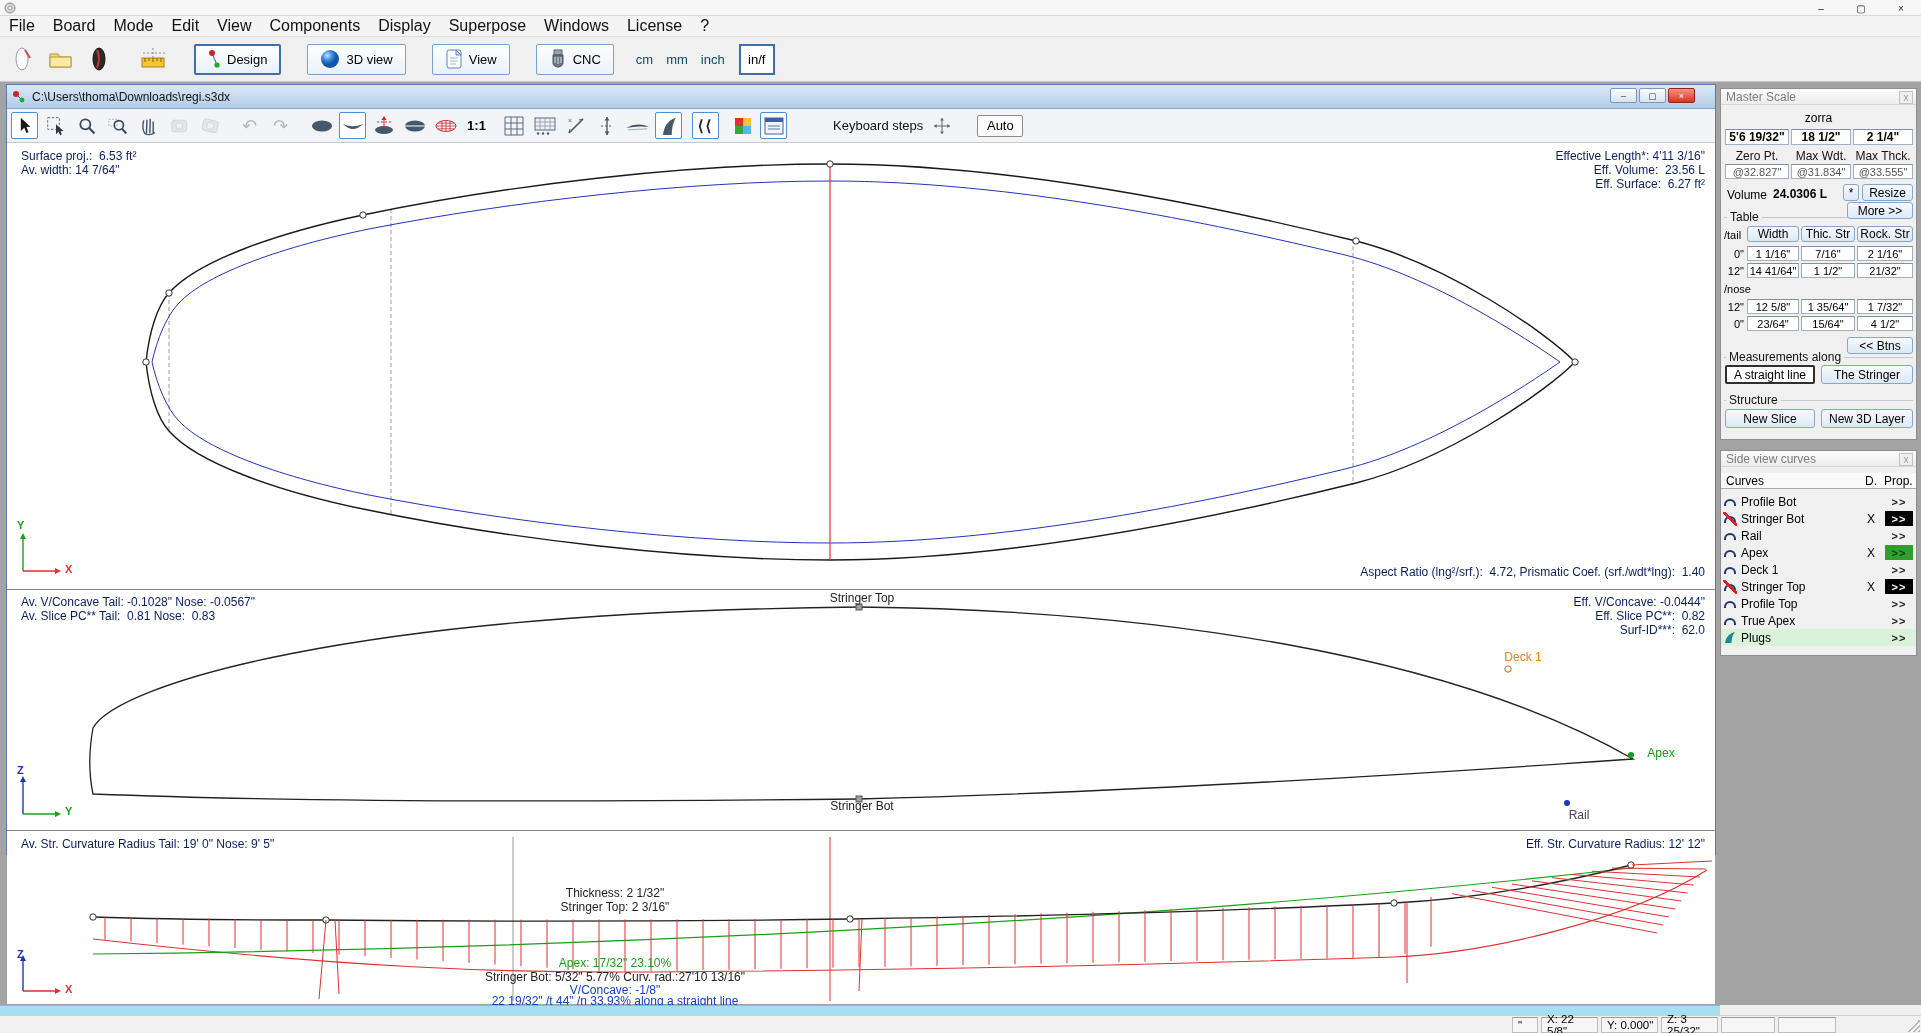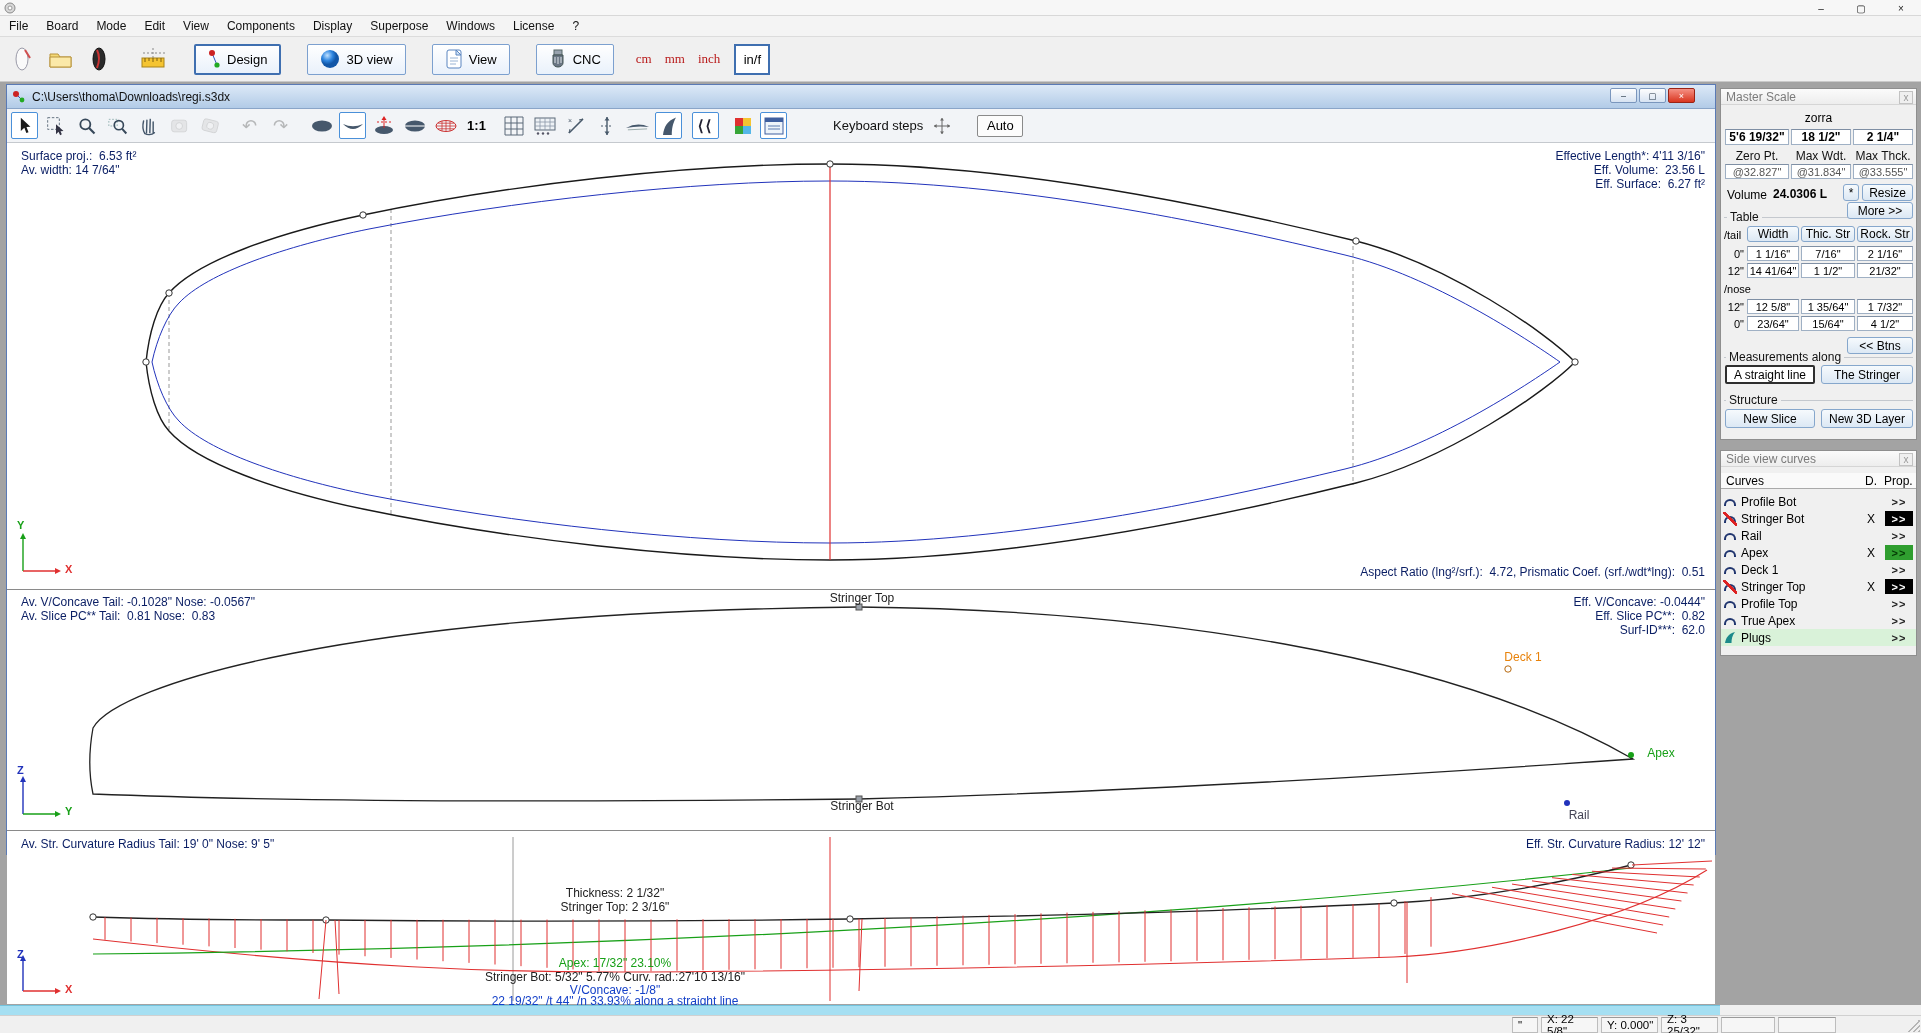--- a/index.html
+++ b/index.html
@@ -8,29 +8,29 @@
     font-family:"Liberation Sans",sans-serif;overflow:hidden;color:#000;}
   .abs{position:absolute;}
 
   
   .titlebar{left:0;top:0;width:1921px;height:16px;background:#f7f7f7;border-bottom:1px solid #d8d8d8;
     font-size:11px;display:flex;align-items:center;}
   .title-text{margin-left:20px;white-space:nowrap;color:#111;}
   .win-controls{position:absolute;right:0;top:0;height:16px;display:flex;}
   .win-btn{width:40px;height:16px;display:flex;align-items:center;justify-content:center;font-size:10px;color:#222;}
   .menubar{left:0;top:16px;width:1921px;height:21px;background:#f4f4f4;border-bottom:1px solid #dcdcdc;
-    display:flex;align-items:center;font-size:12px;}
+    display:flex;align-items:center;font-size:16px;}
   .menu-item{padding:2px 9px;color:#111;}
   .maintoolbar{left:0;top:37px;width:1921px;height:45px;background:#f0f0f0;border-bottom:1px solid #c9c9c9;
     display:flex;align-items:center;}
   .tb-ico{width:30px;height:30px;margin-left:8px;display:flex;align-items:center;justify-content:center;}
   .mode-btn{height:31px;margin-left:26px;padding:0 12px;border:1px solid #7ca0cf;border-radius:2px;
     background:linear-gradient(#ffffff,#e9f1fb);display:flex;align-items:center;gap:6px;font-size:13px;}
   .mode-btn.active{border:2px solid #3f6fb0;}
-  .unit-lbl{margin-left:22px;font-size:13px;color:#b91c1c;font-family:Liberation Serif, serif;}
+  .unit-lbl{margin-left:22px;font-size:13px;color:#0c4a6e;}
   .unit-box{margin-left:14px;width:36px;height:31px;border:2px solid #3f6fb0;background:#fff;
     display:flex;align-items:center;justify-content:center;font-size:13px;}
 
   
   .mdi{left:0;top:82px;width:1921px;height:923px;background:#a3a3a3;}
   .docwin{left:6px;top:2px;width:1710px;height:771px;border:1px solid #5a7ab5;background:#fff;}
   .doc-title{left:0;top:0;width:1708px;height:24px;background:linear-gradient(#dcE9f7,#b2cbe7);
     border-bottom:1px solid #8aa5c8;display:flex;align-items:center;font-size:12px;}
   .doc-title-text{margin-left:6px;color:#111;}
   .doc-btns{position:absolute;left:1603px;top:3px;display:flex;gap:2px;}
@@ -386,21 +386,21 @@
               <path d="M16 390 l-3 6 h6 Z" fill="#18a018"></path>
             <line x1="16" y1="428" x2="50" y2="428" stroke="#e03030"></line>
               <path d="M54 428 l-6 -3 v6 Z" fill="#e03030"></path>
           </g>
         </svg>
         <div class="cv-text" style="left:14px;top:6px">Surface proj.:  6.53 ft²</div>
         <div class="cv-text" style="left:14px;top:20px">Av. width: 14 7/64"</div>
         <div class="cv-text cv-right" style="right:10px;top:6px">Effective Length*: 4'11 3/16"</div>
         <div class="cv-text cv-right" style="right:10px;top:20px">Eff. Volume:  23.56 L</div>
         <div class="cv-text cv-right" style="right:10px;top:34px">Eff. Surface:  6.27 ft²</div>
-        <div class="cv-text cv-right" style="right:10px;top:422px">Aspect Ratio (lng²/srf.):  4.72, Prismatic Coef. (srf./wdt*lng):  0.51</div>
+        <div class="cv-text cv-right" style="right:10px;top:422px">Aspect Ratio (lng²/srf.):  4.72, Prismatic Coef. (srf./wdt*lng):  1.40</div>
         <div class="axis-lbl" style="left:10px;top:376px;color:#18a018">Y</div>
         <div class="axis-lbl" style="left:58px;top:420px;color:#e03030">X</div>
 
         <svg class="abs" style="left:0;top:447px" width="1710" height="240" viewBox="0 0 1710 240">
           <path d="M 86,138 C 82,160 82,185 86,204 C 290,212 590,212 852,209 C 1140,202 1440,182 1626,169 C 1440,62 1140,20 852,17 C 340,22 110,95 86,138 Z" fill="none" stroke="#222" stroke-width="1.3"></path>
           <rect x="849" y="14" width="6" height="6" fill="#9aa0a8" stroke="#555"></rect>
           <rect x="849" y="206" width="6" height="6" fill="#9aa0a8" stroke="#555"></rect>
           <circle cx="1501" cy="79" r="3.2" fill="#fff" stroke="#b86a10"></circle>
           <circle cx="1624" cy="165" r="3" fill="#18a018"></circle>
           <circle cx="1560" cy="213" r="3" fill="#2233bb"></circle>

